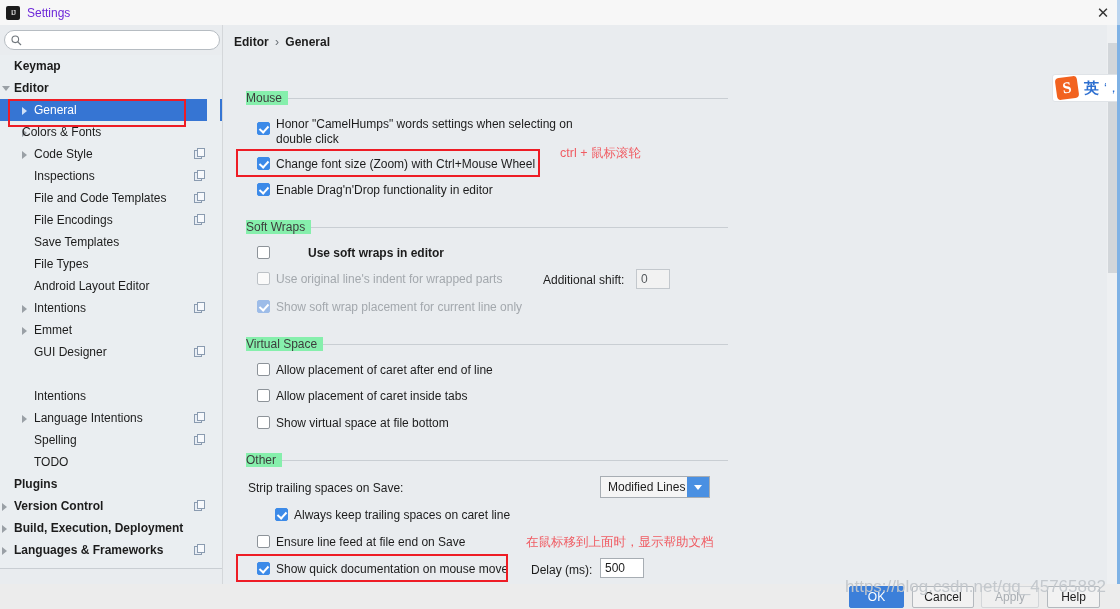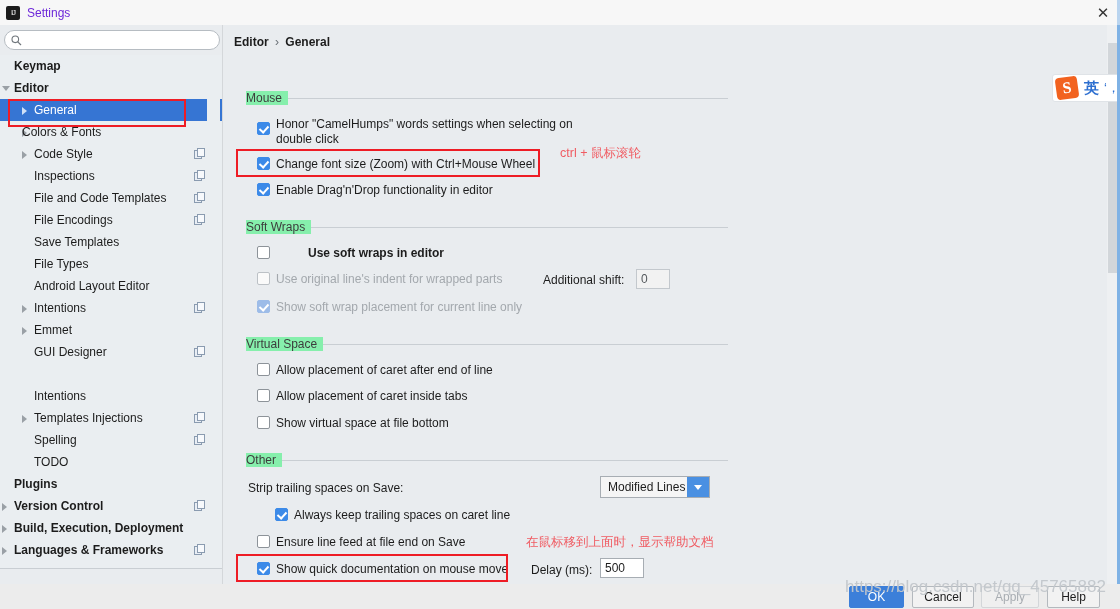--- a/index.html
+++ b/index.html
@@ -310,21 +310,21 @@
         <svg class="copy-icon" viewBox="0 0 11 11">
           <rect x="0.5" y="2.5" width="7" height="8" fill="#e9eef5" stroke="#8a9bb0" stroke-width="1"></rect>
           <rect x="3.5" y="0.5" width="7" height="8" fill="#f7f9fc" stroke="#8a9bb0" stroke-width="1"></rect>
         </svg>
       </div>
       <div class="tree-row" style="top: 330px; position: absolute; left: 0px;">
         <span class="label" style="left: 34px;">Intentions</span>
       </div>
       <div class="tree-row" style="top: 352px; position: absolute; left: 0px;">
         <span class="arrow" style="left: 22px;"></span>
-        <span class="label" style="left: 34px;">Templates Injections</span>
+        <span class="label" style="left: 34px;">Language Intentions</span>
         <svg class="copy-icon" viewBox="0 0 11 11">
           <rect x="0.5" y="2.5" width="7" height="8" fill="#e9eef5" stroke="#8a9bb0" stroke-width="1"></rect>
           <rect x="3.5" y="0.5" width="7" height="8" fill="#f7f9fc" stroke="#8a9bb0" stroke-width="1"></rect>
         </svg>
       </div>
       <div class="tree-row" style="top: 374px; position: absolute; left: 0px;">
         <span class="label" style="left: 34px;">Spelling</span>
         <svg class="copy-icon" viewBox="0 0 11 11">
           <rect x="0.5" y="2.5" width="7" height="8" fill="#e9eef5" stroke="#8a9bb0" stroke-width="1"></rect>
           <rect x="3.5" y="0.5" width="7" height="8" fill="#f7f9fc" stroke="#8a9bb0" stroke-width="1"></rect>

